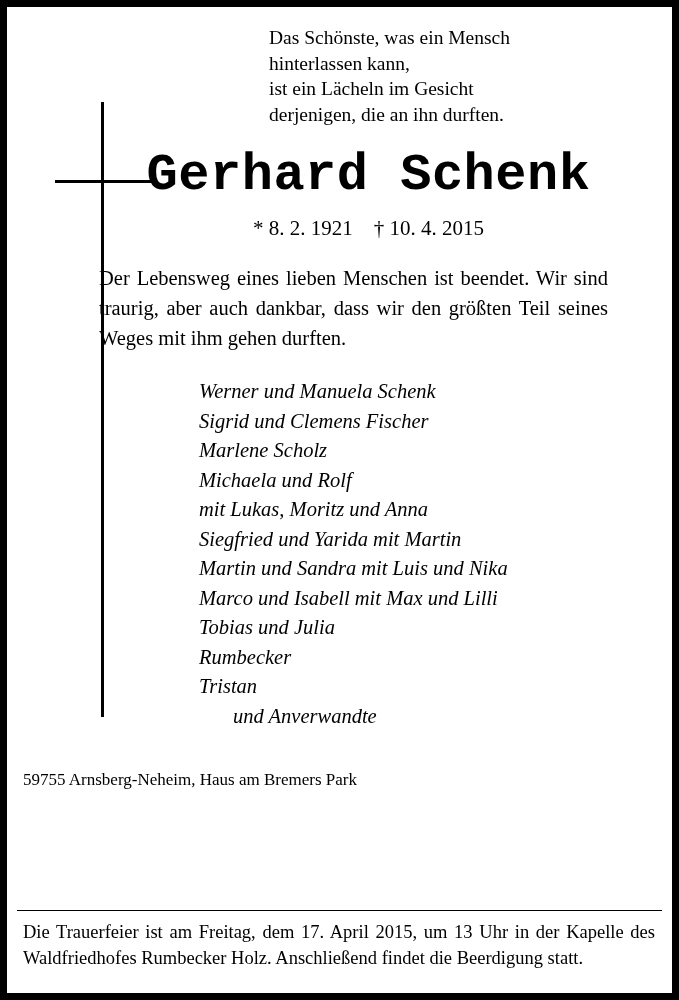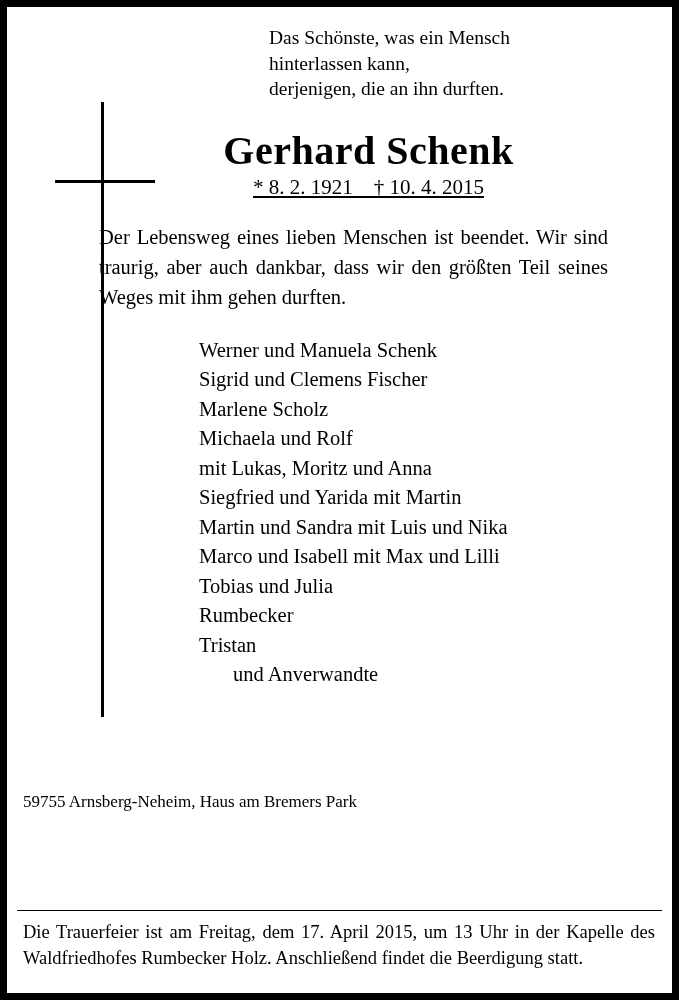--- a/index.html
+++ b/index.html
@@ -65,57 +65,58 @@
   }
   .verse div { white-space: pre; }
 
   
   .name-block {
     margin-top: 26px;
     text-align: center;
     padding-left: 70px;
   }
   .name {
-    font-size: 40px;
+    font-size: 52px;
     font-weight: bold;
     letter-spacing: 0.5px;
     line-height: 46px;
     white-space: pre;
+    font-family: Liberation Mono, monospace;
   }
   .dates {
-    margin-top: 0;
+    margin-top: 16px;
     font-size: 21px;
     line-height: 26px;
     white-space: pre;
-    text-decoration: underline;
   }
 
   
   .intro {
     margin: 22px 36px 0 76px;
     font-size: 20.5px;
     line-height: 30px;
     text-align: justify;
     text-justify: inter-word;
   }
 
   
   .mourners {
     margin: 24px 0 0 176px;
     font-size: 20.5px;
     line-height: 29.5px;
+    font-style: italic;
   }
   .mourners div { white-space: pre; }
   .mourners .indent { padding-left: 6px; margin-left: 28px; }
 
   
   .place {
     position: absolute;
     left: 16px;
-    top: 784px;
+    top: 762px;
     font-size: 17px;
     line-height: 22px;
     white-space: pre;
   }
   .addresses {
     position: absolute;
     left: 16px;
     top: 824px;
     font-size: 17px;
     line-height: 23px;
@@ -149,20 +150,21 @@
   <div class="inner">
 
     <div class="cross">
       <div class="vert"></div>
       <div class="horz"></div>
     </div>
 
     <div class="verse">
       <div>Das Schönste, was ein Mensch</div>
       <div>hinterlassen kann,</div>
+      <div>ist ein Lächeln im Gesicht</div>
       <div>derjenigen, die an ihn durften.</div>
     </div>
 
     <div class="name-block">
       <div class="name">Gerhard Schenk</div>
       <div class="dates">* 8. 2. 1921    † 10. 4. 2015</div>
     </div>
 
     <div class="intro">Der Lebensweg eines lieben Menschen ist beendet. Wir sind traurig, aber auch dankbar, dass wir den größten Teil seines Weges mit ihm gehen durften.</div>
 

